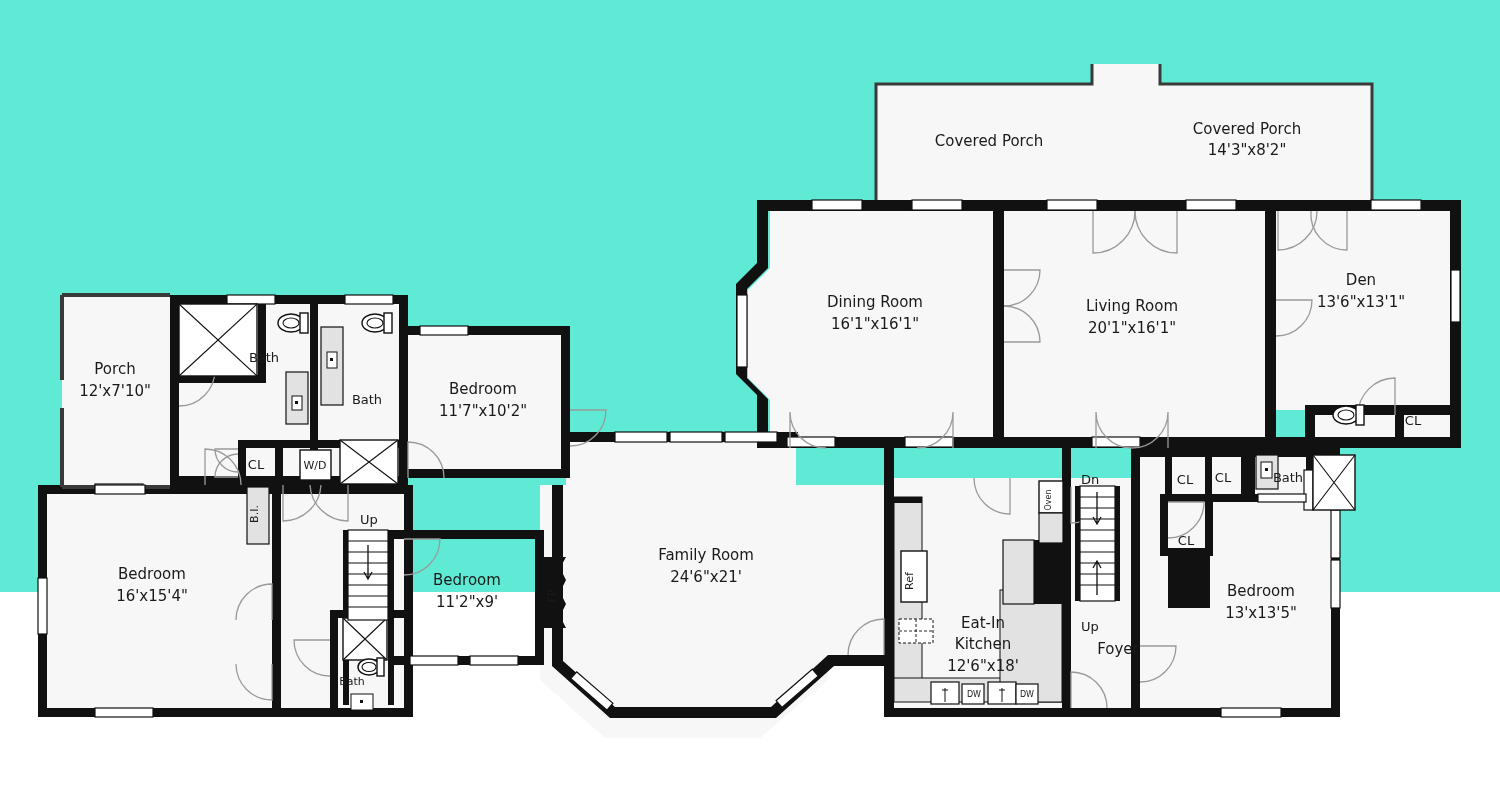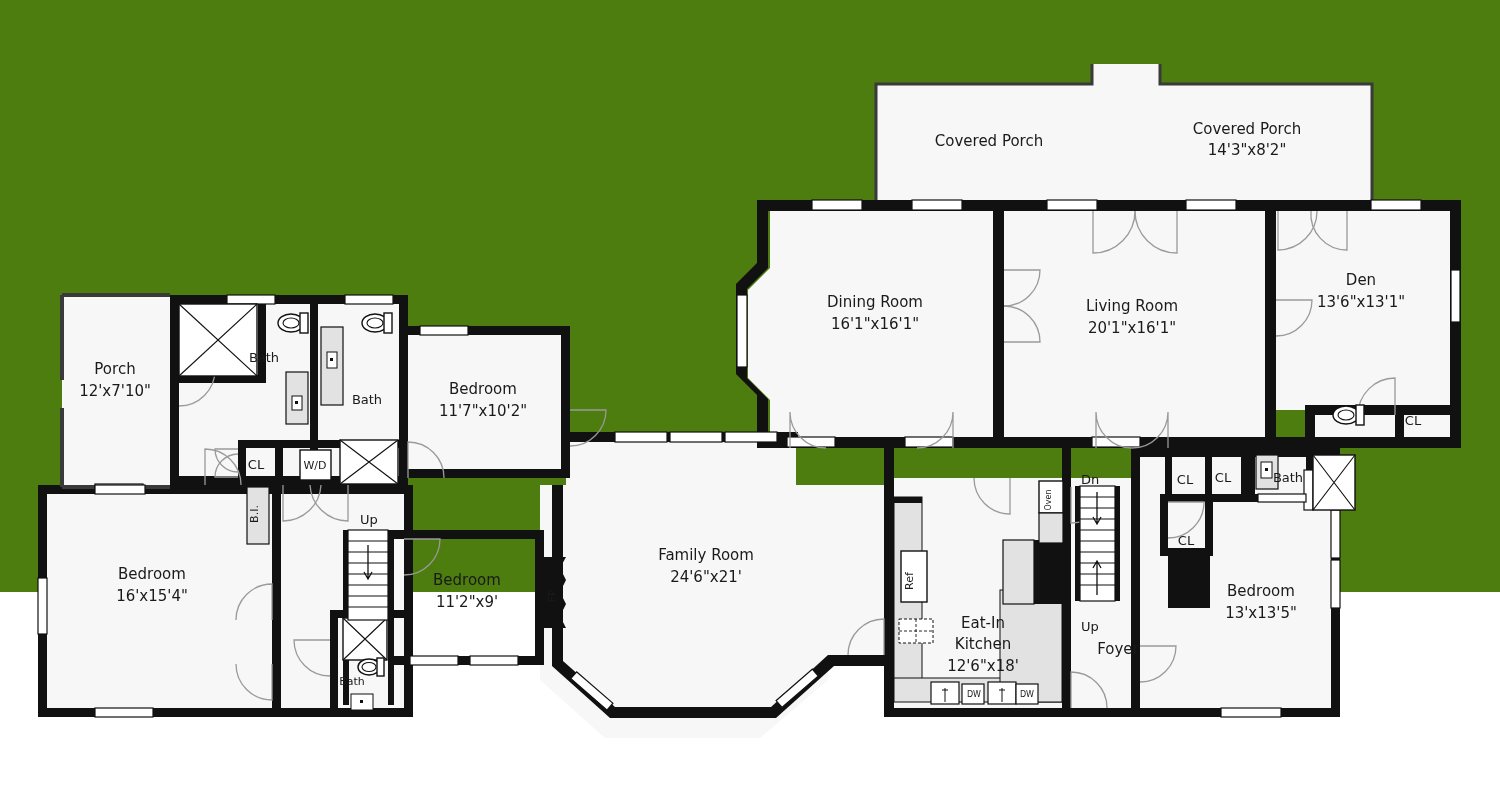--- a/index.html
+++ b/index.html
@@ -1,18 +1,18 @@
 <!DOCTYPE html>
 <html><head>
 <meta charset="utf-8">
 <style>
   html,body{margin:0;padding:0;background:#ffffff;}
   body{width:1500px;height:800px;overflow:hidden;
        font-family:"DejaVu Sans","Liberation Sans",sans-serif;}
-  #stage{position:relative;width:1500px;height:592px;background:#4d7c0f;}
+  #stage{position:relative;width:1500px;height:592px;background:#5eead4;}
   svg{display:block;}
   .lbl{font-family:"DejaVu Sans","Liberation Sans",sans-serif;fill:#1a1a1a;text-anchor:middle;}
   .rm-name{font-size:15px;}
   .rm-dim{font-size:15px;}
   .sm{font-size:13px;}
   .xs{font-size:11px;}
   .tiny{font-size:8px;}
 </style>
 </head>
 <body>

